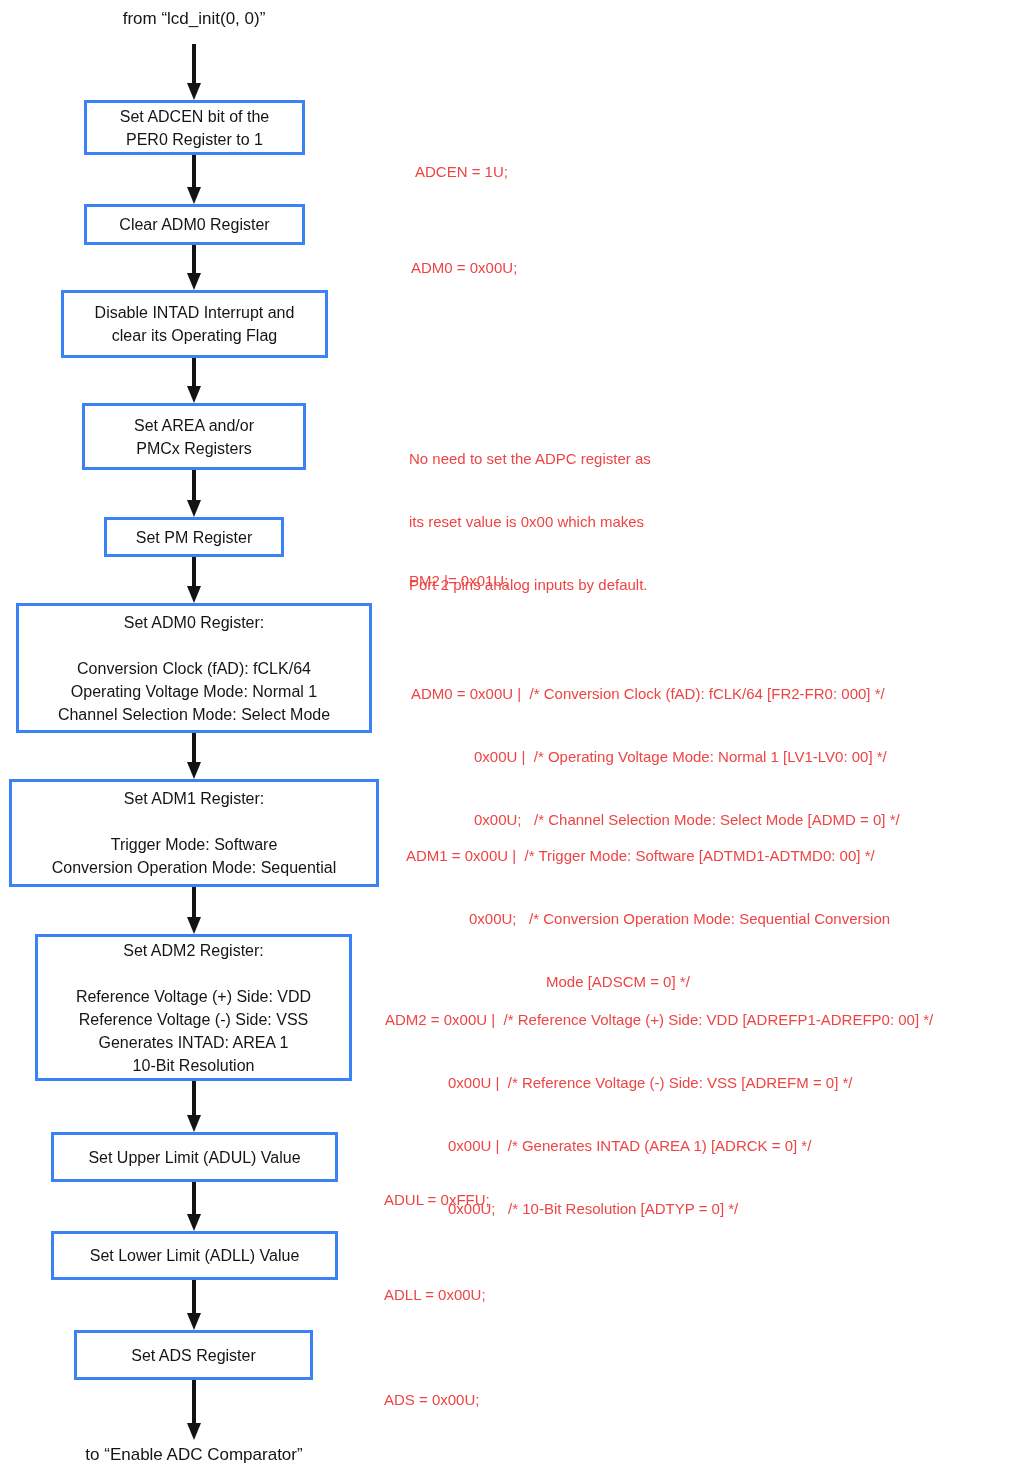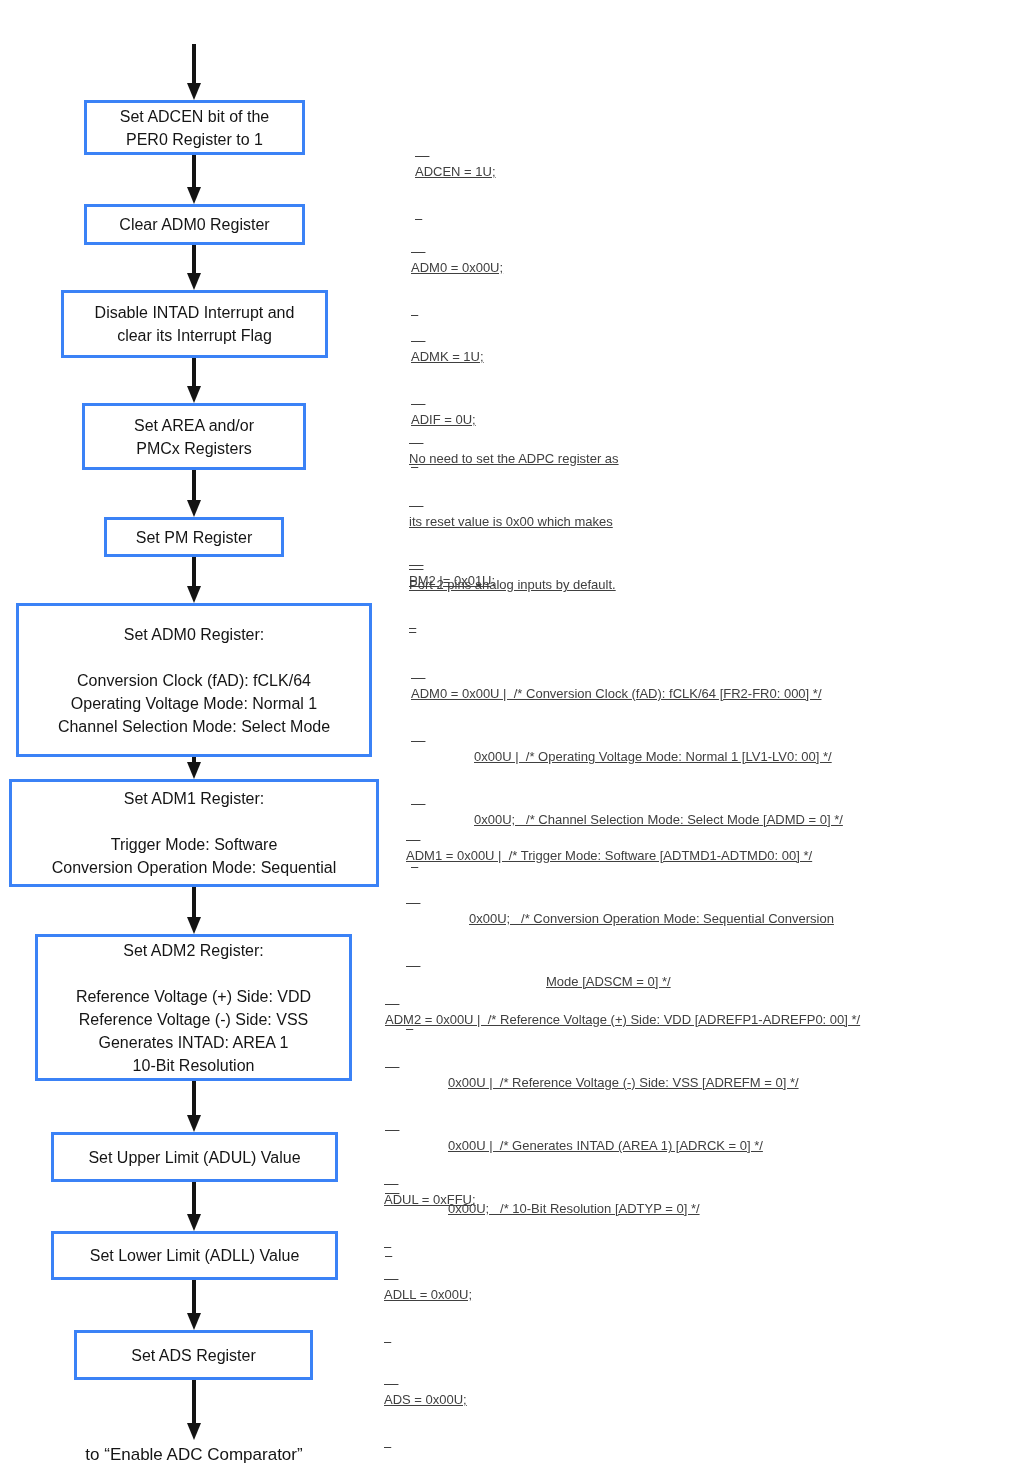--- a/index.html
+++ b/index.html
@@ -24,32 +24,32 @@
   .arrow { position:absolute; width:14px; }
   .arrow .shaft {
     position:absolute; left:5px; top:0; bottom:9px; width:4px; background:#131313;
   }
   .arrow .head {
     position:absolute; bottom:0; left:0; width:0; height:0;
     border-left:7px solid transparent; border-right:7px solid transparent;
     border-top:17px solid #131313;
   }
   .annot {
-    position:absolute; font-size:13px; line-height:21px; white-space:pre;
-    color:#404040;
-    text-decoration:underline;
+    position:absolute; font-size:15px; line-height:21px; white-space:pre;
+    color:#ef4444;
   }
   .ind-63  { margin-left:63px; }
   .ind-140 { margin-left:140px; }
 </style>
 </head>
 <body>
 
 <div class="canvas">
 
+  <div class="term-label" style="left:44px; top:8px; width:300px;">from “lcd_init(0, 0)”</div>
 
   <div class="arrow" style="left:187px; top:44px;  height:56px;">
       <span class="shaft"></span>
       <span class="head"></span>
     </div>
   <div class="arrow" style="left:187px; top:155px; height:49px;">
       <span class="shaft"></span>
       <span class="head"></span>
     </div>
   <div class="arrow" style="left:187px; top:245px; height:45px;">
@@ -97,33 +97,33 @@
     <div class="nl">Set ADCEN bit of the</div>
     <div class="nl">PER0 Register to 1</div>
   </div>
 
   <div class="node" style="left:84px; top:204px; width:221px; height:41px;">
     <div class="nl">Clear ADM0 Register</div>
   </div>
 
   <div class="node" style="left:61px; top:290px; width:267px; height:68px;">
     <div class="nl">Disable INTAD Interrupt and</div>
-    <div class="nl">clear its Interrupt Flag</div>
+    <div class="nl">clear its Operating Flag</div>
   </div>
 
   <div class="node" style="left:82px; top:403px; width:224px; height:67px;">
     <div class="nl">Set AREA and/or</div>
     <div class="nl">PMCx Registers</div>
   </div>
 
   <div class="node" style="left:104px; top:517px; width:180px; height:40px;">
     <div class="nl">Set PM Register</div>
   </div>
 
-  <div class="node" style="left:16px; top:603px; width:356px; height:154px;">
+  <div class="node" style="left:16px; top:603px; width:356px; height:130px;">
     <div class="nl">Set ADM0 Register:</div>
     <div class="gap"></div>
     <div class="nl">Conversion Clock (fAD): fCLK/64</div>
     <div class="nl">Operating Voltage Mode: Normal 1</div>
     <div class="nl">Channel Selection Mode: Select Mode</div>
   </div>
 
   <div class="node" style="left:9px; top:779px; width:370px; height:108px;text-align:right;">
     <div class="nl">Set ADM1 Register:</div>
     <div class="gap"></div>
@@ -153,24 +153,20 @@
   </div>
 
   <div class="annot" style="left:415px; top:119px;">
     <div>ADCEN = 1U;</div>
   </div>
 
   <div class="annot" style="left:411px; top:215px;">
     <div>ADM0 = 0x00U;</div>
   </div>
 
-  <div class="annot" style="left:411px; top:304px;">
-    <div>ADMK = 1U;</div>
-    <div>ADIF = 0U;</div>
-  </div>
 
   <div class="annot" style="left:409px; top:406px;">
     <div>No need to set the ADPC register as</div>
     <div>its reset value is 0x00 which makes</div>
     <div>Port 2 pins analog inputs by default.</div>
   </div>
 
   <div class="annot" style="left:409px; top:528px;">
     <div>PM2 |= 0x01U;</div>
   </div>

